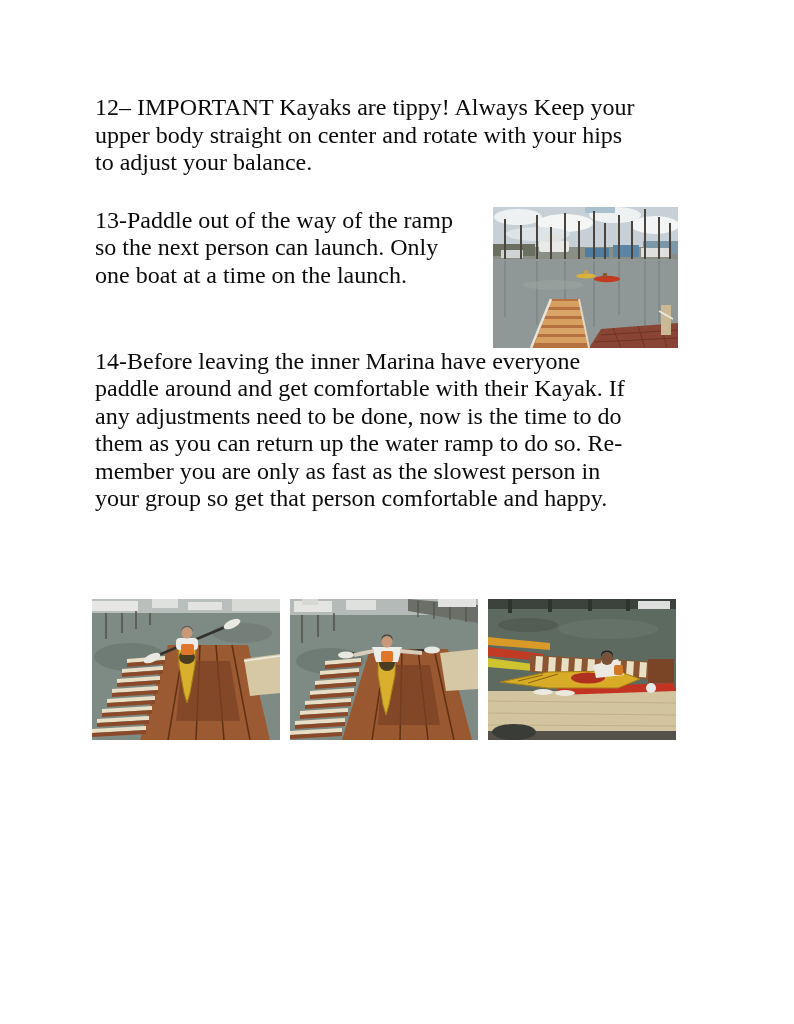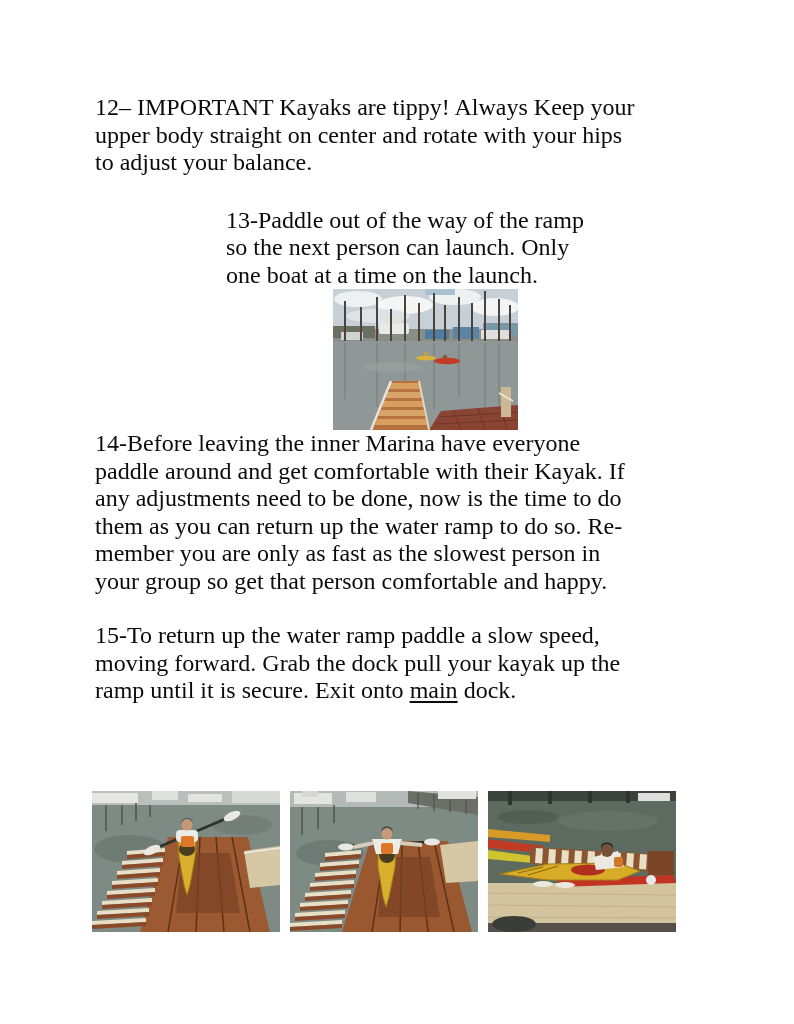--- a/index.html
+++ b/index.html
@@ -3,21 +3,21 @@
 <meta charset="utf-8">
 <style>
   html,body { margin:0; padding:0; background:#ffffff; }
   .page {
     position:relative; width:794px; height:1024px; background:#ffffff;
     font-family:"Liberation Serif","DejaVu Serif",serif;
     font-size:24px; line-height:27.5px; color:#0b0b0b; overflow:hidden;
   }
   .content { position:absolute; left:95px; top:94px; width:660px; }
   .para { margin:0; white-space:pre; }
-  .step13-row { display:flex; align-items:center; margin-top:30px;flex-direction:column; }
+  .step13-row { display:flex; align-items:flex-start; margin-top:30px; }
   .step13-text { width:398px; flex:0 0 auto; }
   .step14 { }
   .step15 { margin-top:27px; white-space:pre; }
   .u { text-decoration:underline; text-underline-offset:3px; }
   figure { margin:0; padding:0; }
   figure svg { display:block; }
   .photo-row { display:flex; gap:10px; margin-left:-3px; margin-top:86px; }
 </style>
 </head>
 <body>
@@ -105,23 +105,20 @@
       </figure>
     </div>
 
     <p class="para step14">14-Before leaving the inner Marina have everyone
 paddle around and get comfortable with their Kayak. If
 any adjustments need to be done, now is the time to do
 them as you can return up the water ramp to do so. Re-
 member you are only as fast as the slowest person in
 your group so get that person comfortable and happy.</p>
 
-    <p class="para step15"><span>15-To return up the water ramp paddle a slow speed,
-moving forward. Grab the dock pull your kayak up the
-ramp until it is secure. Exit onto </span><span class="u">main</span><span> dock.</span></p>
 
     <div class="photo-row">
 
       <figure aria-label="Kayaker in a yellow kayak paddling up to the wooden water ramp">
         <svg width="188" height="141" viewBox="0 0 188 141">
           <rect width="188" height="141" fill="#7e8b85"></rect>
           <rect width="188" height="14" fill="#b9bfbc"></rect>
           <rect x="0" y="2" width="46" height="10" fill="#e6e7e4"></rect>
           <rect x="60" y="0" width="26" height="9" fill="#dfe1de"></rect>
           <rect x="96" y="3" width="34" height="8" fill="#e3e4e1"></rect>

